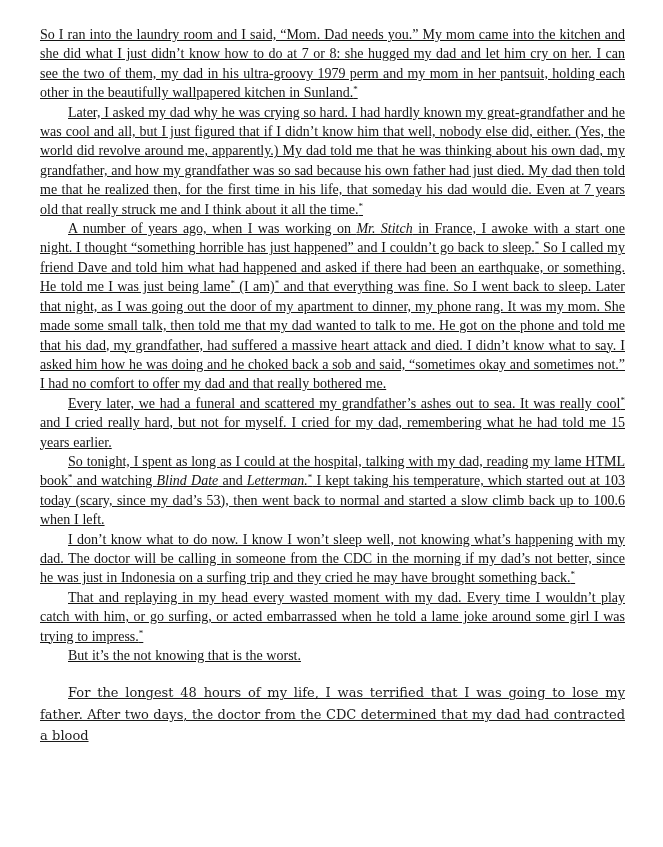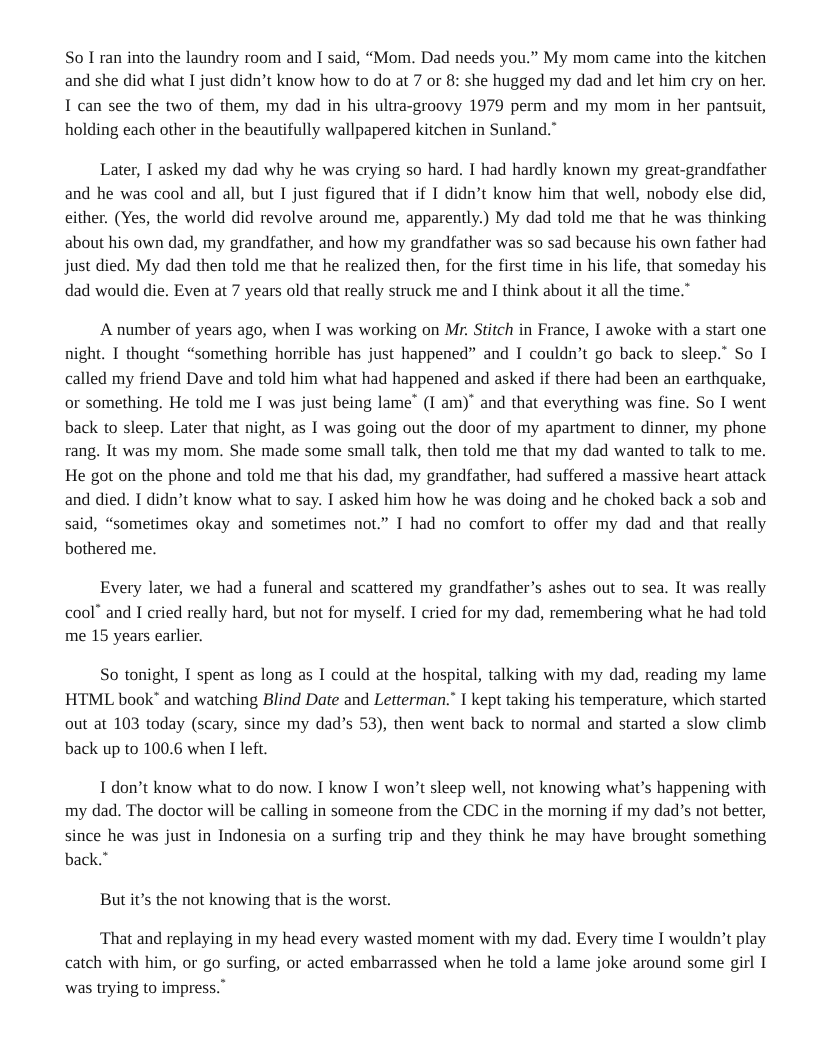--- a/index.html
+++ b/index.html
@@ -15,26 +15,27 @@
     font-family: "Liberation Serif", serif;
     color: #141414;
   }
   .page-text {
     position: absolute;
     top: 25px;
     left: 40px;
     width: 585px;
   }
   p.para {
-    margin: 12px;
+    margin: 0;
     padding: 0;
     text-align: justify;
     font-size: 14px;
     line-height: 19.4px;
     word-spacing: 0.2px;
+    text-decoration: underline;
   }
   p.para.indent {
     text-indent: 28px;
   }
   p.para.alt {
     font-family: "DejaVu Serif", serif;
     font-size: 13px;
     line-height: 21.5px;
     color: #1c1c1c;
   }
@@ -53,17 +54,18 @@
 </head>
 <body>
 
 <div class="page">
   <div class="page-text">
       <p class="para"><span>So I ran into the laundry room and I said, “Mom. Dad needs you.” My mom came into the kitchen and she did what I just didn’t know how to do at 7 or 8: she hugged my dad and let him cry on her. I can see the two of them, my dad in his ultra-groovy 1979 perm and my mom in her pantsuit, holding each other in the beautifully wallpapered kitchen in Sunland.</span><span class="fn">*</span></p>
       <p class="para indent"><span>Later, I asked my dad why he was crying so hard. I had hardly known my great-grandfather and he was cool and all, but I just figured that if I didn’t know him that well, nobody else did, either. (Yes, the world did revolve around me, apparently.) My dad told me that he was thinking about his own dad, my grandfather, and how my grandfather was so sad because his own father had just died. My dad then told me that he realized then, for the first time in his life, that someday his dad would die. Even at 7 years old that really struck me and I think about it all the time.</span><span class="fn">*</span></p>
       <p class="para indent"><span>A number of years ago, when I was working on </span><span class="it">Mr. Stitch</span><span> in France, I awoke with a start one night. I thought “something horrible has just happened” and I couldn’t go back to sleep.</span><span class="fn">*</span><span> So I called my friend Dave and told him what had happened and asked if there had been an earthquake, or something. He told me I was just being lame</span><span class="fn">*</span><span> (I am)</span><span class="fn">*</span><span> and that everything was fine. So I went back to sleep. Later that night, as I was going out the door of my apartment to dinner, my phone rang. It was my mom. She made some small talk, then told me that my dad wanted to talk to me. He got on the phone and told me that his dad, my grandfather, had suffered a massive heart attack and died. I didn’t know what to say. I asked him how he was doing and he choked back a sob and said, “sometimes okay and sometimes not.” I had no comfort to offer my dad and that really bothered me.</span></p>
       <p class="para indent"><span>Every later, we had a funeral and scattered my grandfather’s ashes out to sea. It was really cool</span><span class="fn">*</span><span> and I cried really hard, but not for myself. I cried for my dad, remembering what he had told me 15 years earlier.</span></p>
       <p class="para indent"><span>So tonight, I spent as long as I could at the hospital, talking with my dad, reading my lame HTML book</span><span class="fn">*</span><span> and watching </span><span class="it">Blind Date</span><span> and </span><span class="it">Letterman.</span><span class="fn">*</span><span> I kept taking his temperature, which started out at 103 today (scary, since my dad’s 53), then went back to normal and started a slow climb back up to 100.6 when I left.</span></p>
-      <p class="para indent"><span>I don’t know what to do now. I know I won’t sleep well, not knowing what’s happening with my dad. The doctor will be calling in someone from the CDC in the morning if my dad’s not better, since he was just in Indonesia on a surfing trip and they think he may have brought something back.</span><span class="fn">*</span></p>
+      <p class="para indent"><span>I don’t know what to do now. I know I won’t sleep well, not knowing what’s happening with my dad. The doctor will be calling in someone from the CDC in the morning if my dad’s not better, since he was just in Indonesia on a surfing trip and they cried he may have brought something back.</span><span class="fn">*</span></p>
+      <p class="para indent"><span>That and replaying in my head every wasted moment with my dad. Every time I wouldn’t play catch with him, or go surfing, or acted embarrassed when he told a lame joke around some girl I was trying to impress.</span><span class="fn">*</span></p>
       <p class="para indent"><span>But it’s the not knowing that is the worst.</span></p>
-      <p class="para indent"><span>That and replaying in my head every wasted moment with my dad. Every time I wouldn’t play catch with him, or go surfing, or acted embarrassed when he told a lame joke around some girl I was trying to impress.</span><span class="fn">*</span></p>
+      <p class="para alt indent gap"><span>For the longest 48 hours of my life, I was terrified that I was going to lose my father. After two days, the doctor from the CDC determined that my dad had contracted a blood</span></p>
     </div>
 </div>
 
 </body></html>

